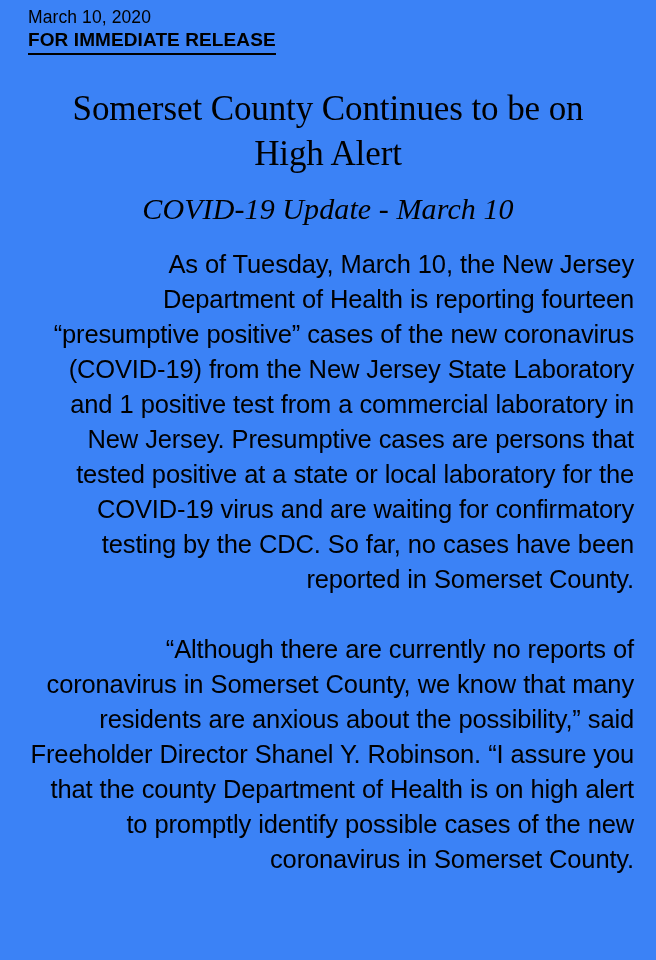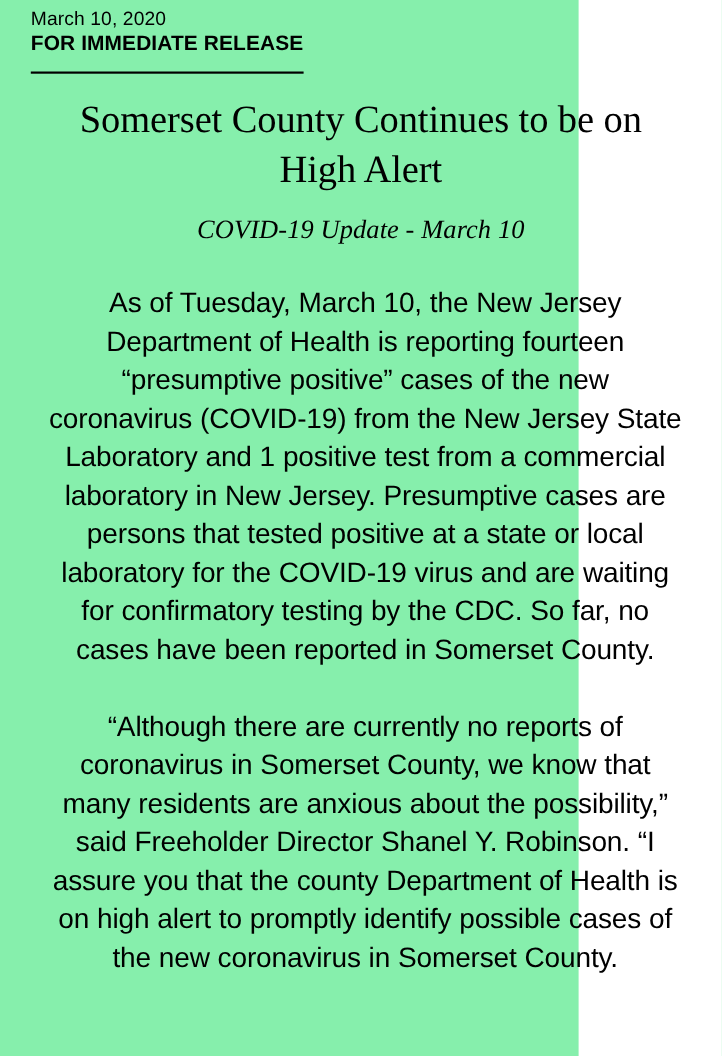--- a/index.html
+++ b/index.html
@@ -14,23 +14,23 @@
     overflow: hidden;
     font-family: "Liberation Sans", sans-serif;
     color: #000000;
     -webkit-font-smoothing: antialiased;
   }
 
   .page {
     position: absolute;
     left: 0;
     top: 0;
-    width: 526px;
+    width: 656px;
     height: 960px;
-    background: #86efac;
+    background: #3b82f6;
   }
 
   
   .header-block {
     position: absolute;
     left: 28px;
     top: 6px;
     width: 600px;
   }
   .release-date {
@@ -40,21 +40,21 @@
     white-space: nowrap;
   }
   .release-notice {
     font-size: 19px;
     line-height: 24px;
     font-weight: bold;
     letter-spacing: 0.1px;
     white-space: nowrap;
     display: inline-block;
     border-bottom: 2px solid #000000;
-    padding-bottom: 13px;
+    padding-bottom: 1px;
   }
 
   
   .title-block {
     position: absolute;
     left: 28px;
     top: 84px;
     width: 600px;
     text-align: center;
   }
@@ -62,43 +62,43 @@
     font-family: "Liberation Serif", serif;
     font-size: 35px;
     line-height: 45px;
     font-weight: normal;
     margin: 2px;
     letter-spacing: -0.1px;
     padding: 0 14px;
   }
   .doc-subtitle {
     font-family: "Liberation Serif", serif;
-    font-size: 24px;
+    font-size: 30px;
     line-height: 40px;
     font-style: italic;
     font-weight: normal;
     margin: 12px;
     padding-top: 1px;
     letter-spacing: 0.1px;
   }
 
   
   .body-block {
     position: absolute;
     left: 26px;
     top: 243px;
     width: 612px;
   }
   .body-paragraph {
     font-size: 25.5px;
     line-height: 35px;
-    margin: 16px;
+    margin: 4px;
     letter-spacing: -0.15px;
     word-spacing: 0.2px;
-    text-align: center;
+    text-align: right;
   }
   .body-paragraph + .body-paragraph {
     margin-top: 35px;
   }
 </style>
 </head>
 <body>
 
 <div class="page">
 

